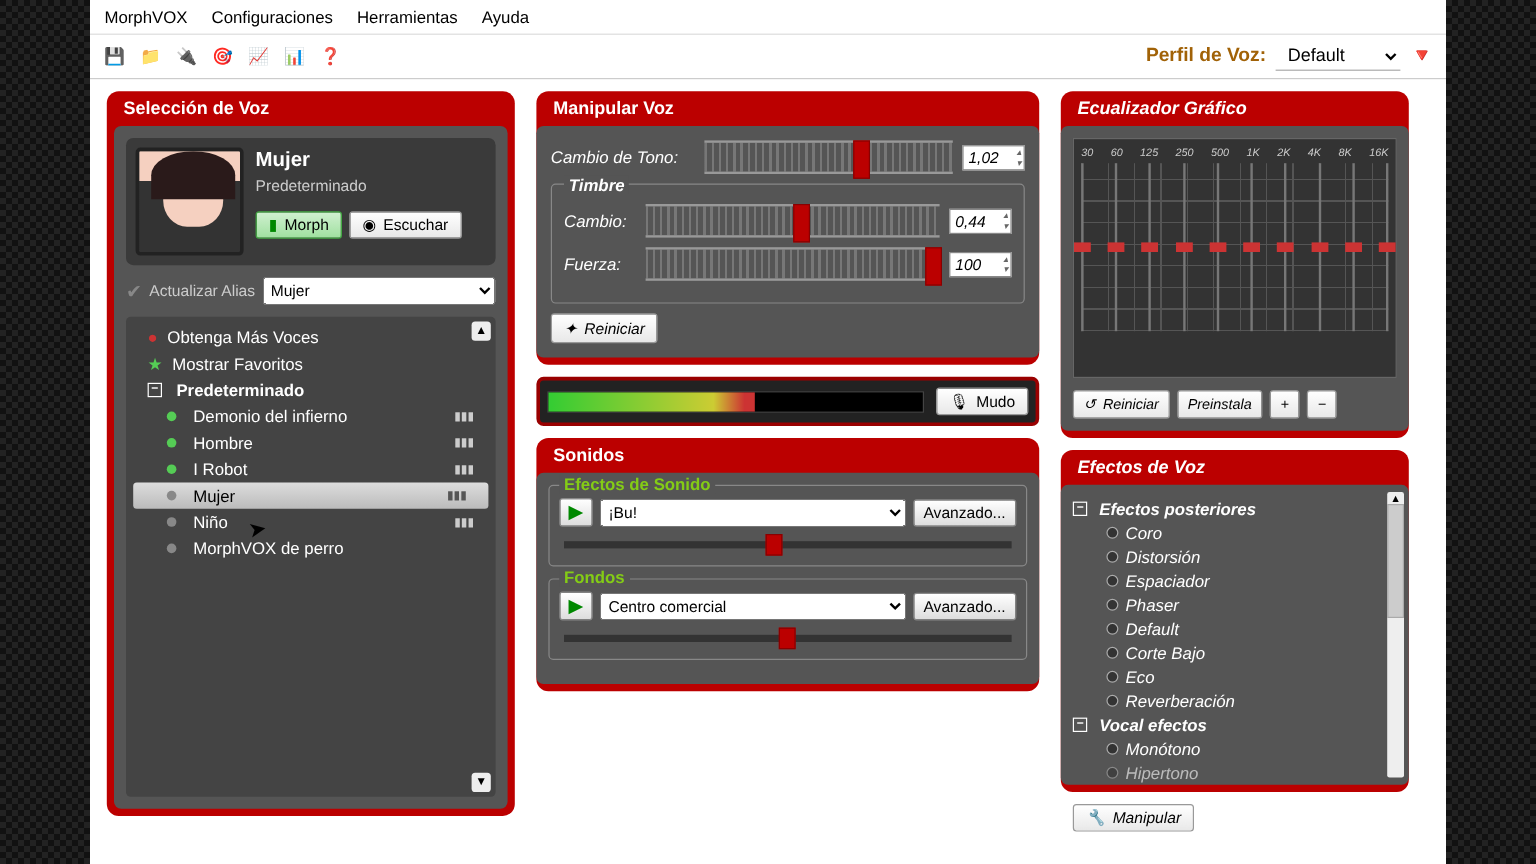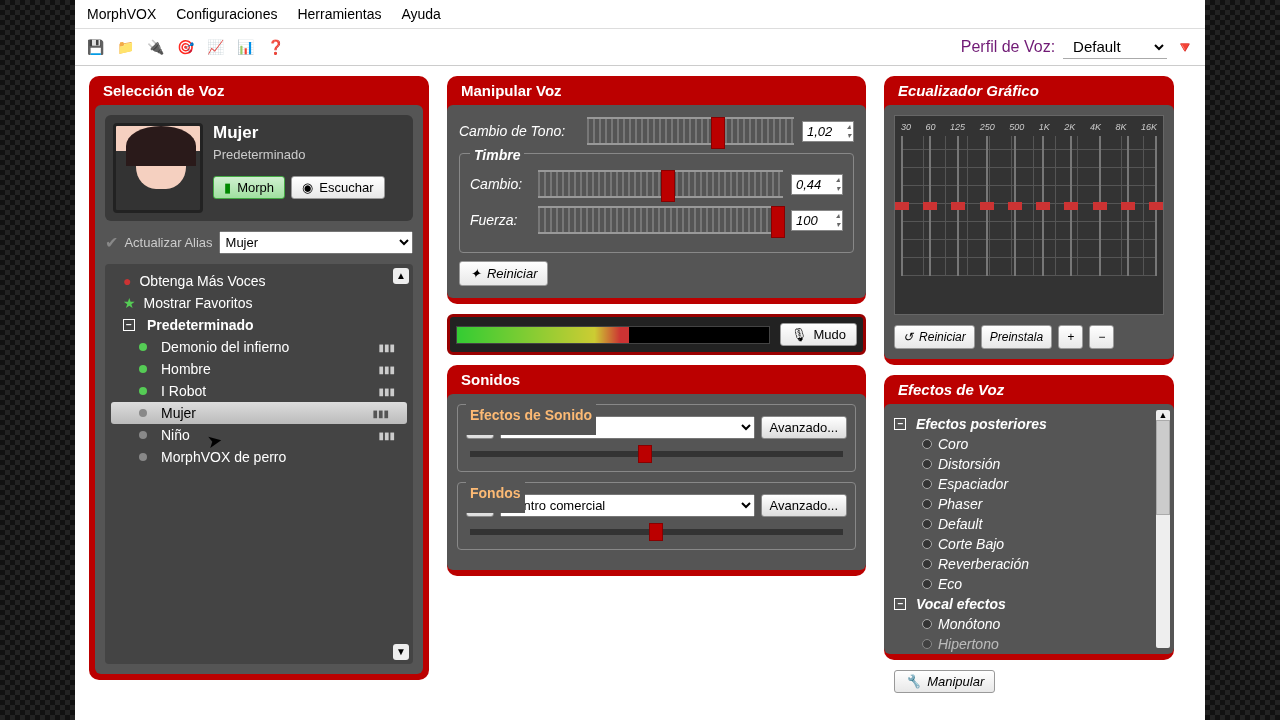--- a/index.html
+++ b/index.html
@@ -6,21 +6,21 @@
   body { width: 1280px; height: 720px; background: #000; overflow: hidden; }
   .outer { background: repeating-conic-gradient(#111 0% 25%, #222 0% 50%) 0/10px 10px; padding: 0 75px; height: 720px; }
   .app { background: #fff; width: 1130px; height: 720px; margin: 0 auto; position: relative; }
 
   .menubar { display: flex; gap: 20px; padding: 6px 12px; font-size: 14px; border-bottom: 1px solid #ddd; }
   .menubar span { cursor: default; }
 
   .toolbar { display: flex; align-items: center; padding: 6px 10px; border-bottom: 1px solid #ccc; }
   .toolbar .tb-btn { width: 22px; height: 22px; margin-right: 8px; display: flex; align-items: center; justify-content: center; font-size: 14px; }
   .toolbar .right { margin-left: auto; display: flex; align-items: center; gap: 8px; }
-  .profile-label { color: #701a75; font-weight: normal; font-size: 16px; }
+  .profile-label { color: #a16207; font-weight: bold; font-size: 16px; }
   .profile-select { font-size: 15px; padding: 2px 30px 2px 6px; border: none; border-bottom: 1px solid #aaa; background: #fff; }
 
   .content { display: flex; gap: 18px; padding: 10px 14px; }
   .panel-outer { background: #b00; border-radius: 10px; padding: 0 0 6px 0; }
   .panel-title { color: #fff; font-weight: bold; font-size: 15px; padding: 6px 14px; }
   .panel-body { background: #555; margin: 0 6px; border-radius: 6px; padding: 10px; }
 
   
   .left-col { width: 340px; }
   .voice-header { background: #3a3a3a; border-radius: 6px; padding: 8px; display: flex; gap: 10px; }
@@ -61,21 +61,21 @@
   .fieldset-title { color: #fff; font-size: 14px; position: relative; top: -18px; background: #555; display: inline-block; padding: 0 4px; font-weight: bold; }
   .fieldset-inner { margin-top: -12px; }
   .reset-btn { background: linear-gradient(#fff,#e8e8e8); border: 1px solid #999; border-radius: 3px; padding: 4px 10px; font-size: 13px; display: inline-flex; align-items: center; gap: 6px; cursor: pointer; margin-top: 8px; }
 
   .meter-panel { background: #222; border: 3px solid #900; border-radius: 6px; padding: 6px; display: flex; align-items: center; gap: 10px; }
   .meter { flex: 1; height: 18px; background: #000; position: relative; border: 1px solid #444; }
   .meter-fill { position: absolute; left: 0; top: 0; height: 100%; width: 55%; background: linear-gradient(90deg, #3c3 0%, #cc3 80%, #c33 95%); }
 
   .sounds-body { background: #555; border-radius: 6px; padding: 10px; }
   .sounds-fieldset { border: 1px solid #888; border-radius: 4px; padding: 10px 8px 14px; margin-bottom: 10px; position: relative; }
-  .sounds-legend { color: #fdba74; font-size: 14px; font-weight: bold; position: absolute; top: -10px; left: 8px; background: #555; padding: 12px 4px; }
+  .sounds-legend { color: #84cc16; font-size: 14px; font-weight: bold; position: absolute; top: -10px; left: 8px; background: #555; padding: 0 4px; }
   .play-row { display: flex; align-items: center; gap: 6px; margin-bottom: 8px; }
   .play-btn { width: 28px; height: 24px; background: linear-gradient(#fff,#ddd); border: 1px solid #888; border-radius: 3px; display: flex; align-items: center; justify-content: center; color: #080; }
   .sound-select { flex: 1; font-size: 13px; padding: 2px; }
   .adv-btn { background: linear-gradient(#fff,#ddd); border: 1px solid #888; border-radius: 3px; padding: 3px 8px; font-size: 13px; }
   .sslider { height: 6px; background: #333; position: relative; margin: 12px 4px 0; }
   .sslider-thumb { position: absolute; top: -6px; width: 14px; height: 18px; background: #b00; border: 1px solid #800; }
 
   
   .right-col { width: 290px; display: flex; flex-direction: column; gap: 10px; font-style: italic; }
   .eq-body { background: #555; border-radius: 6px; padding: 10px; }
@@ -372,25 +372,25 @@
           <div class="fx-item">
                   <span class="fx-radio"></span>
                   <span>Default</span>
                 </div>
           <div class="fx-item">
                   <span class="fx-radio"></span>
                   <span>Corte Bajo</span>
                 </div>
           <div class="fx-item">
                   <span class="fx-radio"></span>
+                  <span>Eco</span>
+                </div>
+          <div class="fx-item">
+                  <span class="fx-radio"></span>
                   <span>Reverberación</span>
-                </div>
-          <div class="fx-item">
-                  <span class="fx-radio"></span>
-                  <span>Eco</span>
                 </div>
           <div class="fx-cat">
                   <span class="tree-toggle">−</span>
                   <span>Vocal efectos</span>
                 </div>
           <div class="fx-item">
                   <span class="fx-radio"></span>
                   <span>Monótono</span>
                 </div>
           <div class="fx-item" style="opacity:0.6">

